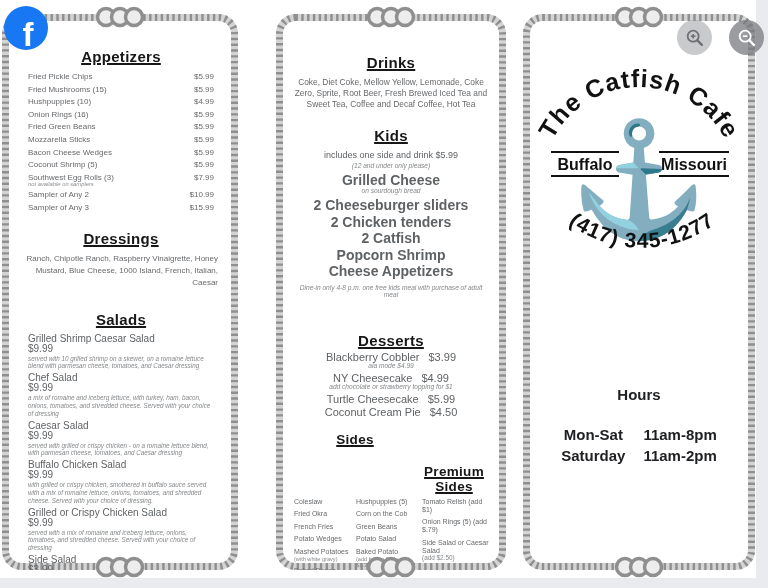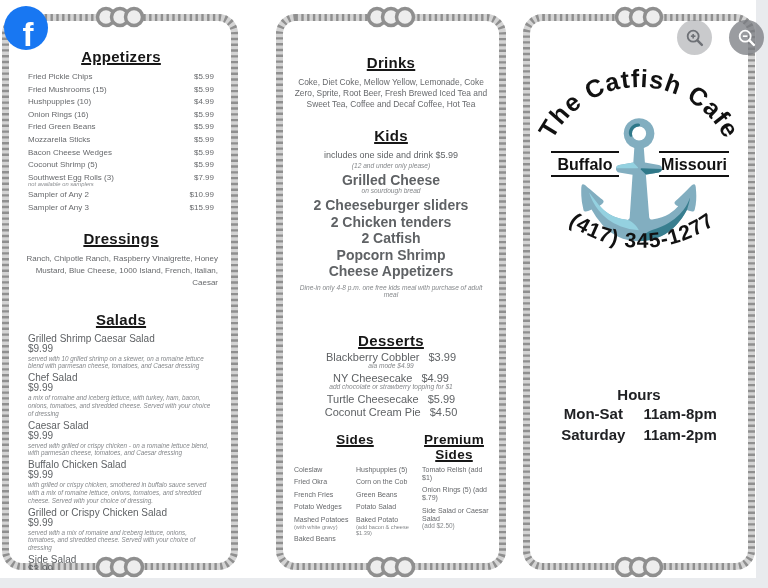--- a/index.html
+++ b/index.html
@@ -34,35 +34,35 @@
   .kids-sub{font-size:9px;color:#5f6265;margin-top:2px;}
   .kids-note{font-size:6.6px;font-style:italic;color:#84878a;margin-top:2px;}
   .kid-item{margin-top:7px;}
   .kid-text{font-size:14px;color:#5f6265;line-height:9.5px;font-weight:bold;}
   .kid-note{font-size:6.6px;font-style:italic;color:#84878a;line-height:7.6px;margin-top:1px;}
   .des-item{margin-top:3px;}
   .des-row{font-size:11px;color:#5f6265;line-height:10.5px;}
   .des-row .pr{margin-left:9px;}
   .des-note{font-size:6.6px;font-style:italic;color:#84878a;line-height:7.6px;}
   .sides-heads{display:flex;margin-top:14px;}
-  .sides-heads .h-sides{width:126px;} .sides-heads .h-prem{flex:1;}
+  .sides-heads .h-sides{width:126px;} .sides-heads .h-prem{flex:1;margin-top:32px;}
   .sides-heads h2.sec{font-size:13.5px;margin-bottom:4px;}
   .sides-cols{display:flex;text-align:left;padding-left:2px;}
   .scol{width:62px;} .scol2{width:66px;} .scol3{flex:1;}
   .s-item{margin-bottom:4.5px;}
   .s-text{font-size:7px;color:#67696c;line-height:8px;}
   .s-note{font-size:5.6px;color:#84878a;line-height:6.4px;}
 
   
   #panel-right .content{padding:0;}
   .logo-wrap{position:absolute;left:4px;top:52px;width:224px;height:210px;}
   .hours{position:absolute;left:0;top:372px;width:100%;text-align:center;color:#202124;}
   .hours-title{font-size:15px;font-weight:bold;}
   .hours-grid{display:grid;grid-template-columns:auto auto;column-gap:18px;row-gap:4px;
-              justify-content:center;margin-top:2px;font-size:15px;font-weight:bold;}
+              justify-content:center;margin-top:23px;font-size:15px;font-weight:bold;}
   .hours-grid .d{text-align:center;} .hours-grid .t{text-align:left;}
 
   
   .fb-btn{position:absolute;left:4px;top:6px;width:44px;height:44px;border-radius:50%;
           background:#1877f2;z-index:5;display:flex;align-items:flex-end;justify-content:center;cursor:pointer;}
   .fb-f{color:#fff;font-weight:bold;font-size:33px;line-height:30px;font-family:"Liberation Sans",sans-serif;
         transform:translateX(2px);}
   .zoom-btn{position:absolute;width:35px;height:35px;border-radius:50%;z-index:5;
             display:flex;align-items:center;justify-content:center;cursor:pointer;}
   #zoom-in{left:677px;top:20px;background:rgba(135,138,143,.45);color:#6e7176;}

